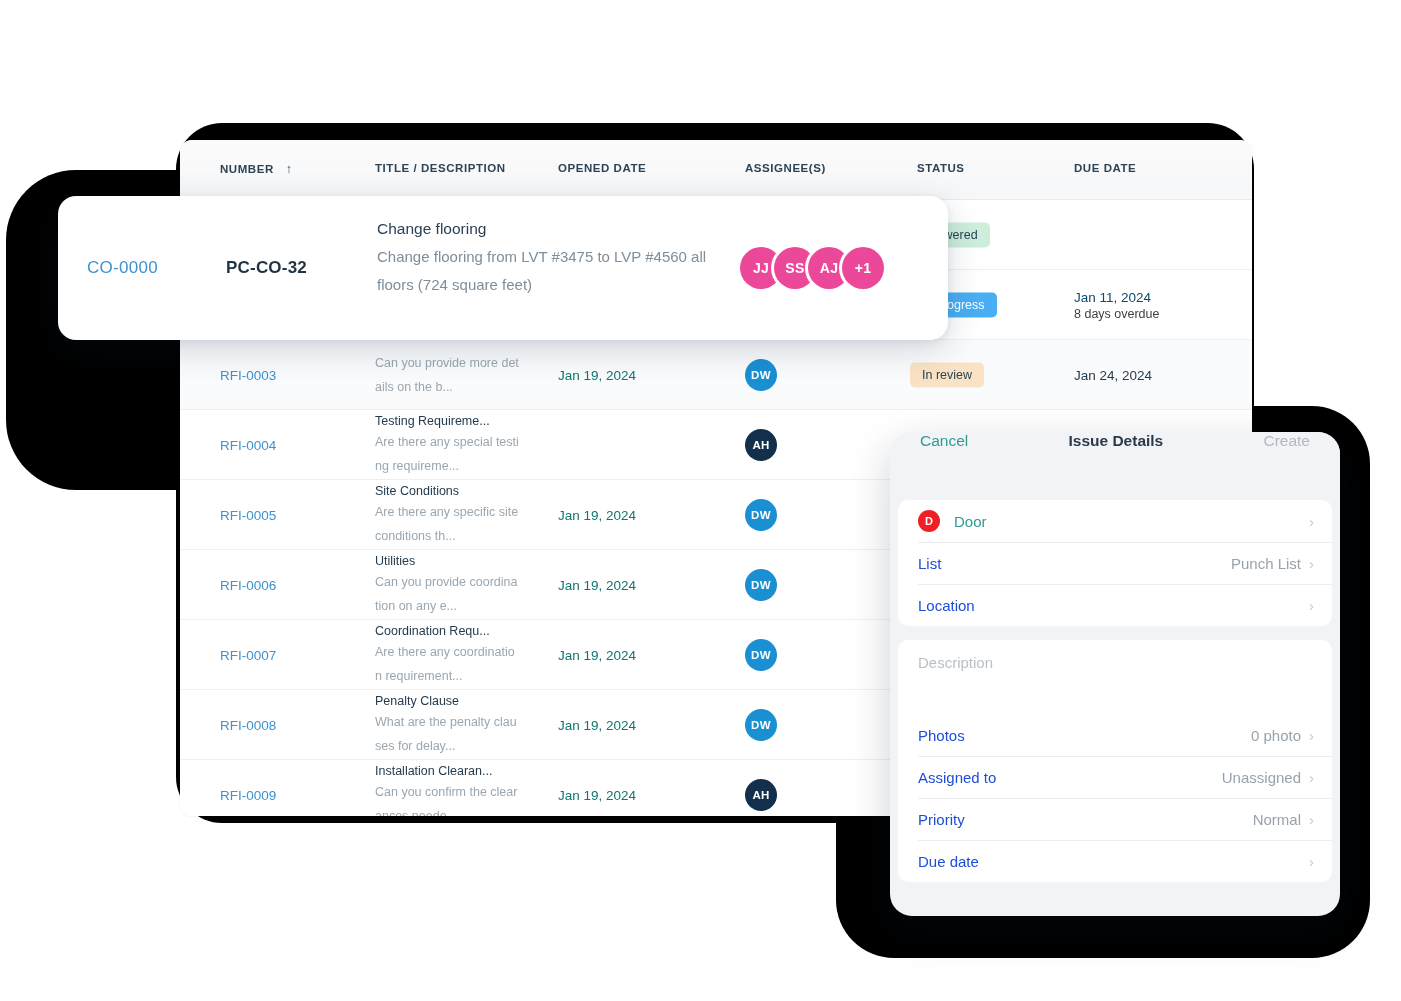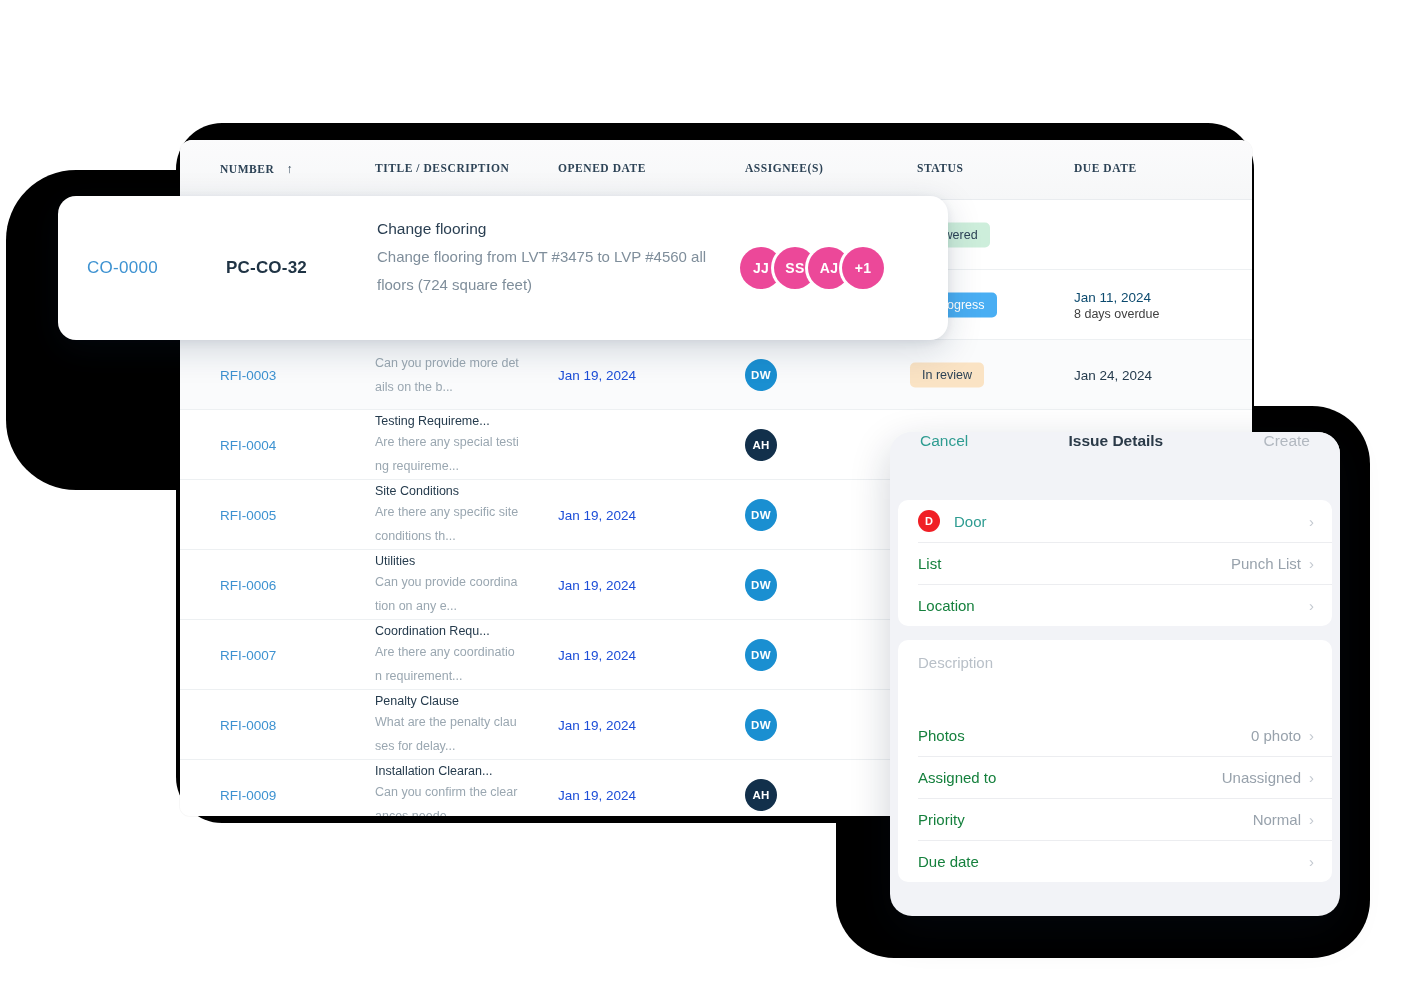--- a/index.html
+++ b/index.html
@@ -25,21 +25,20 @@
     background: #ffffff;
     border-radius: 12px 12px 10px 10px;
     overflow: hidden;
     box-shadow: 0 0 0 1px rgba(0,0,0,0.03);
   }
   .table-head {
     height: 60px;
     background: linear-gradient(#fbfbfc, #f6f7f8);
     border-bottom: 1px solid #e9ecef;
     position: relative;
-    font-family: Liberation Serif, serif;
   }
   .th {
     position: absolute; top: 22px;
     font-size: 11.5px; font-weight: 700; letter-spacing: 0.55px;
     color: #2d4356; text-transform: uppercase;
     white-space: nowrap;
   }
   .th.c-number   { left: 40px; }
   .th.c-title    { left: 195px; }
   .th.c-opened   { left: 378px; }
@@ -67,21 +66,21 @@
   .c-title-v .t {
     font-size: 12.5px; color: #253b4d; line-height: 17px;
     white-space: nowrap; overflow: hidden;
   }
   .c-title-v .d {
     font-size: 12.5px; color: #9aa7b1; line-height: 24px;
     word-break: break-all;
   }
   .c-opened-v {
     left: 378px; top: 50%; transform: translateY(-50%);
-    font-size: 13.5px; color: #1d4ed8; white-space: nowrap;
+    font-size: 13.5px; color: #0f766e; white-space: nowrap;
   }
   .c-assignee-v { left: 565px; top: 50%; transform: translateY(-50%); }
   .c-status-v   { left: 730px; top: 50%; transform: translateY(-50%); }
   .c-due-v      { left: 894px; top: 50%; transform: translateY(-50%); }
 
   .avatar {
     width: 32px; height: 32px; border-radius: 50%;
     display: flex; align-items: center; justify-content: center;
     color: #ffffff; font-size: 11.5px; font-weight: 700; letter-spacing: .3px;
   }
@@ -146,21 +145,21 @@
   }
   .mp-group.first { margin-top: 6px; }
   .mp-row {
     position: relative; height: 42px; display: flex; align-items: center;
     padding: 0 18px 0 20px;
   }
   .mp-row + .mp-row::before {
     content: ""; position: absolute; left: 20px; right: 0; top: 0;
     height: 1px; background: #ecedf0;
   }
-  .mp-label { font-size: 15px; color: #15803d; }
+  .mp-label { font-size: 15px; color: #1d4ed8; }
   .mp-label.link { color: #2e9c91; }
   .mp-value { margin-left: auto; font-size: 15px; color: #98a2ac; }
   .chev {
     margin-left: 8px; color: #c3c9d0; font-size: 15px; line-height: 1;
   }
   .mp-row .chev.right-fixed { position: absolute; right: 18px; }
   .dot-badge {
     width: 22px; height: 22px; border-radius: 50%;
     background: #f01f25; color: #ffffff; font-size: 11px; font-weight: 700;
     display: flex; align-items: center; justify-content: center; margin-right: 14px;

